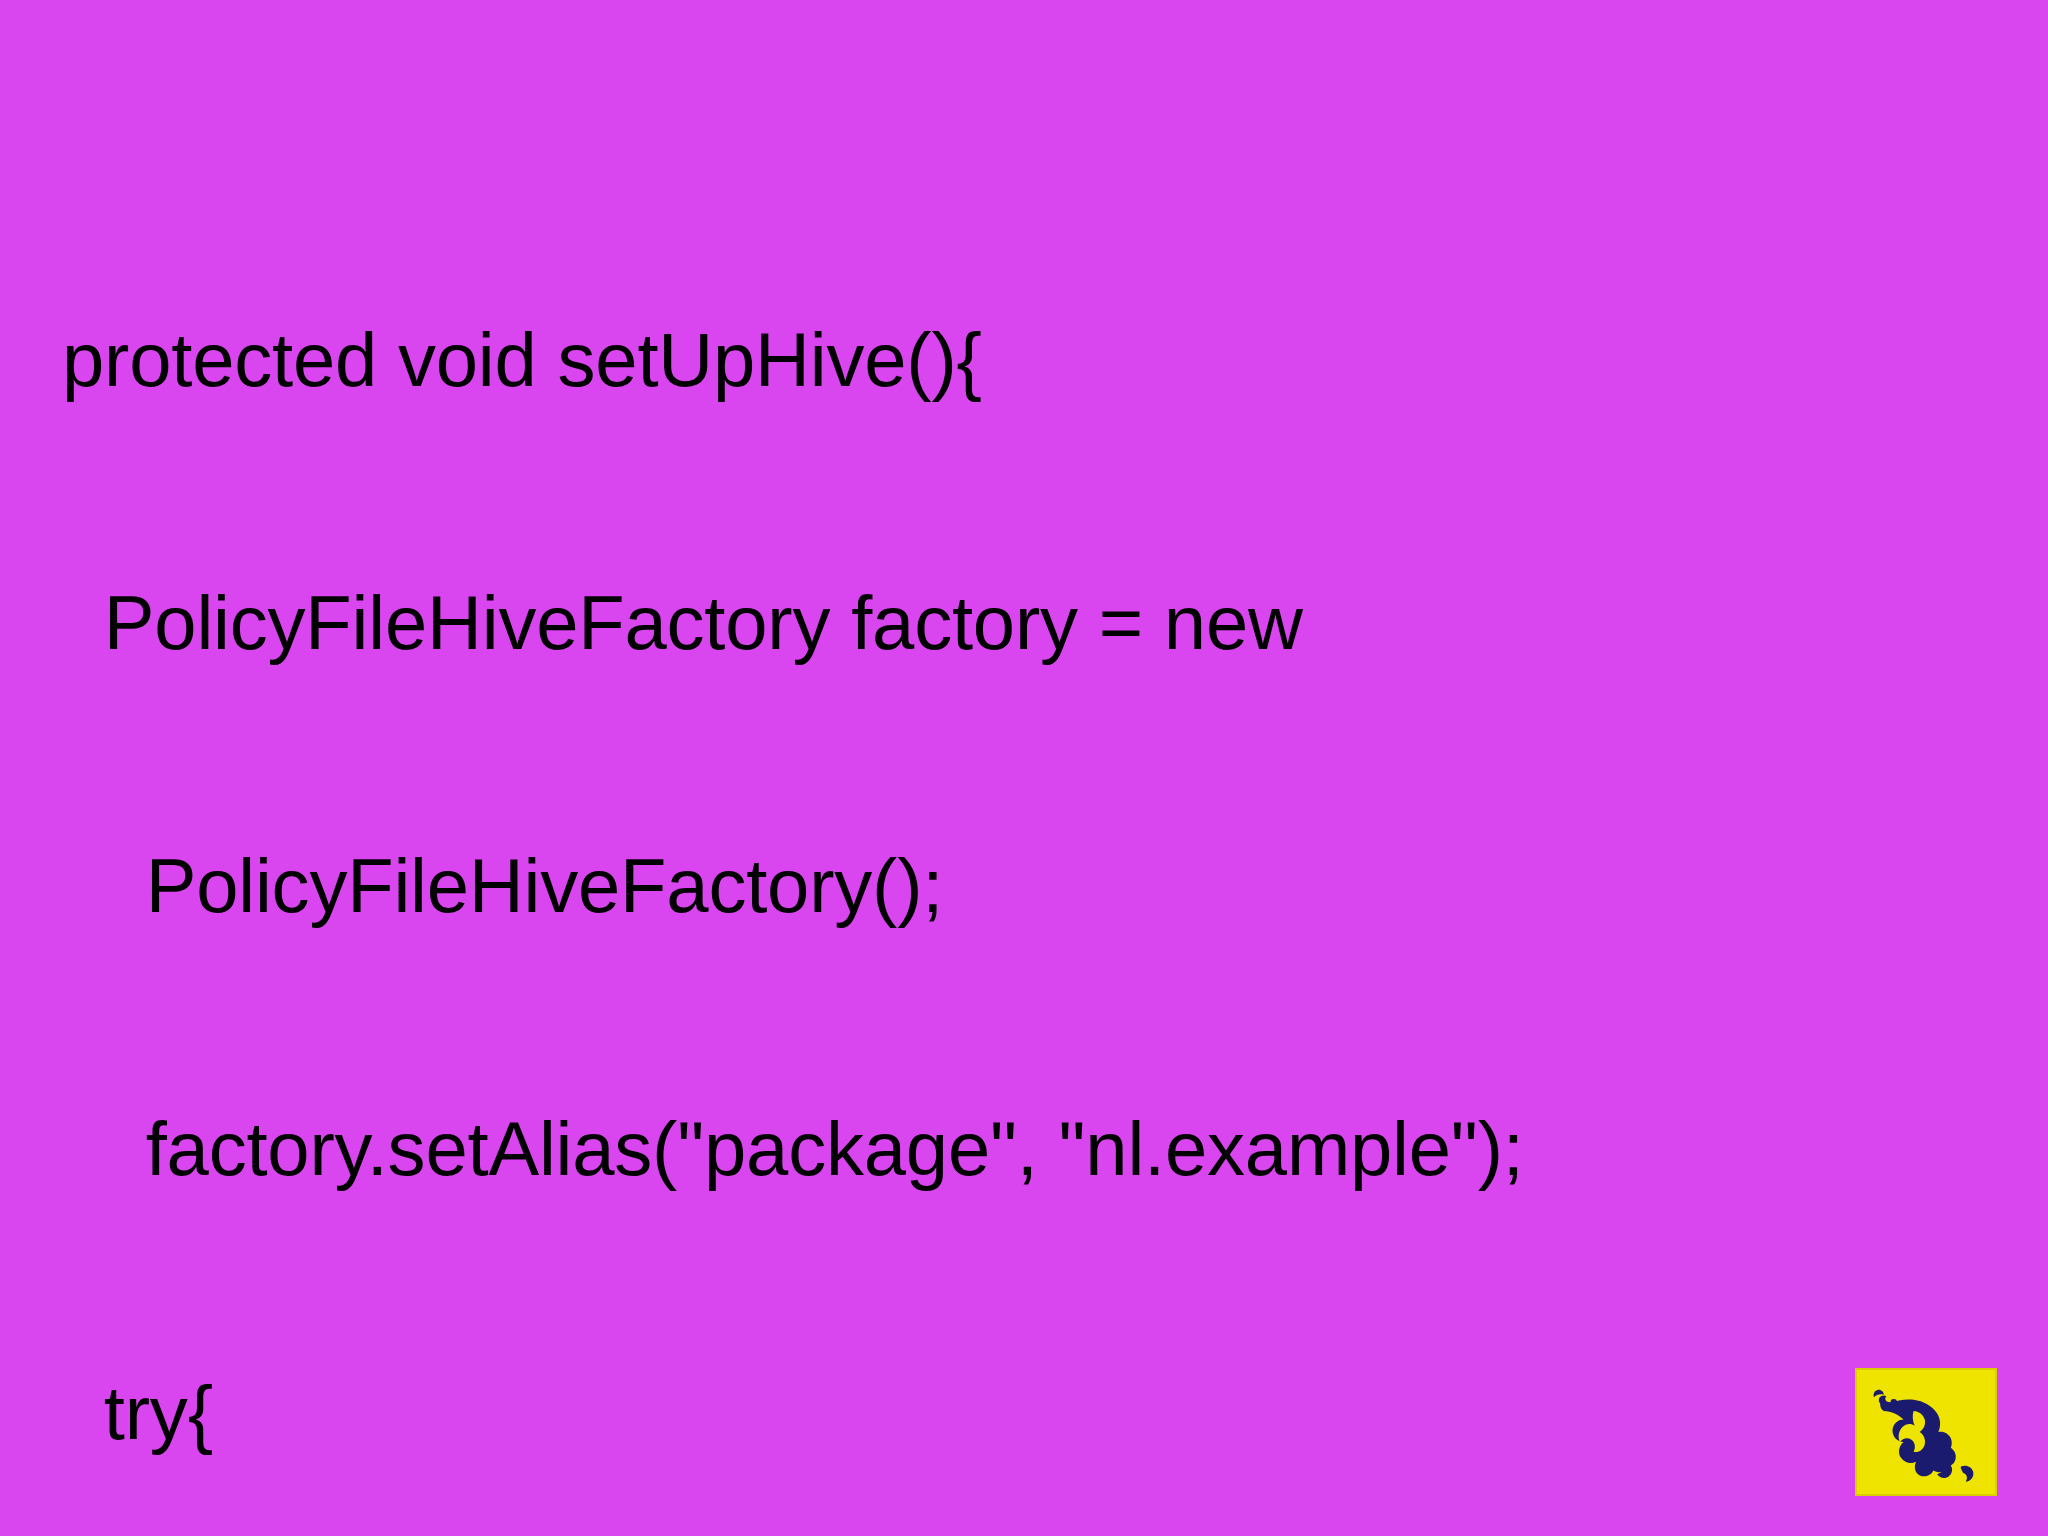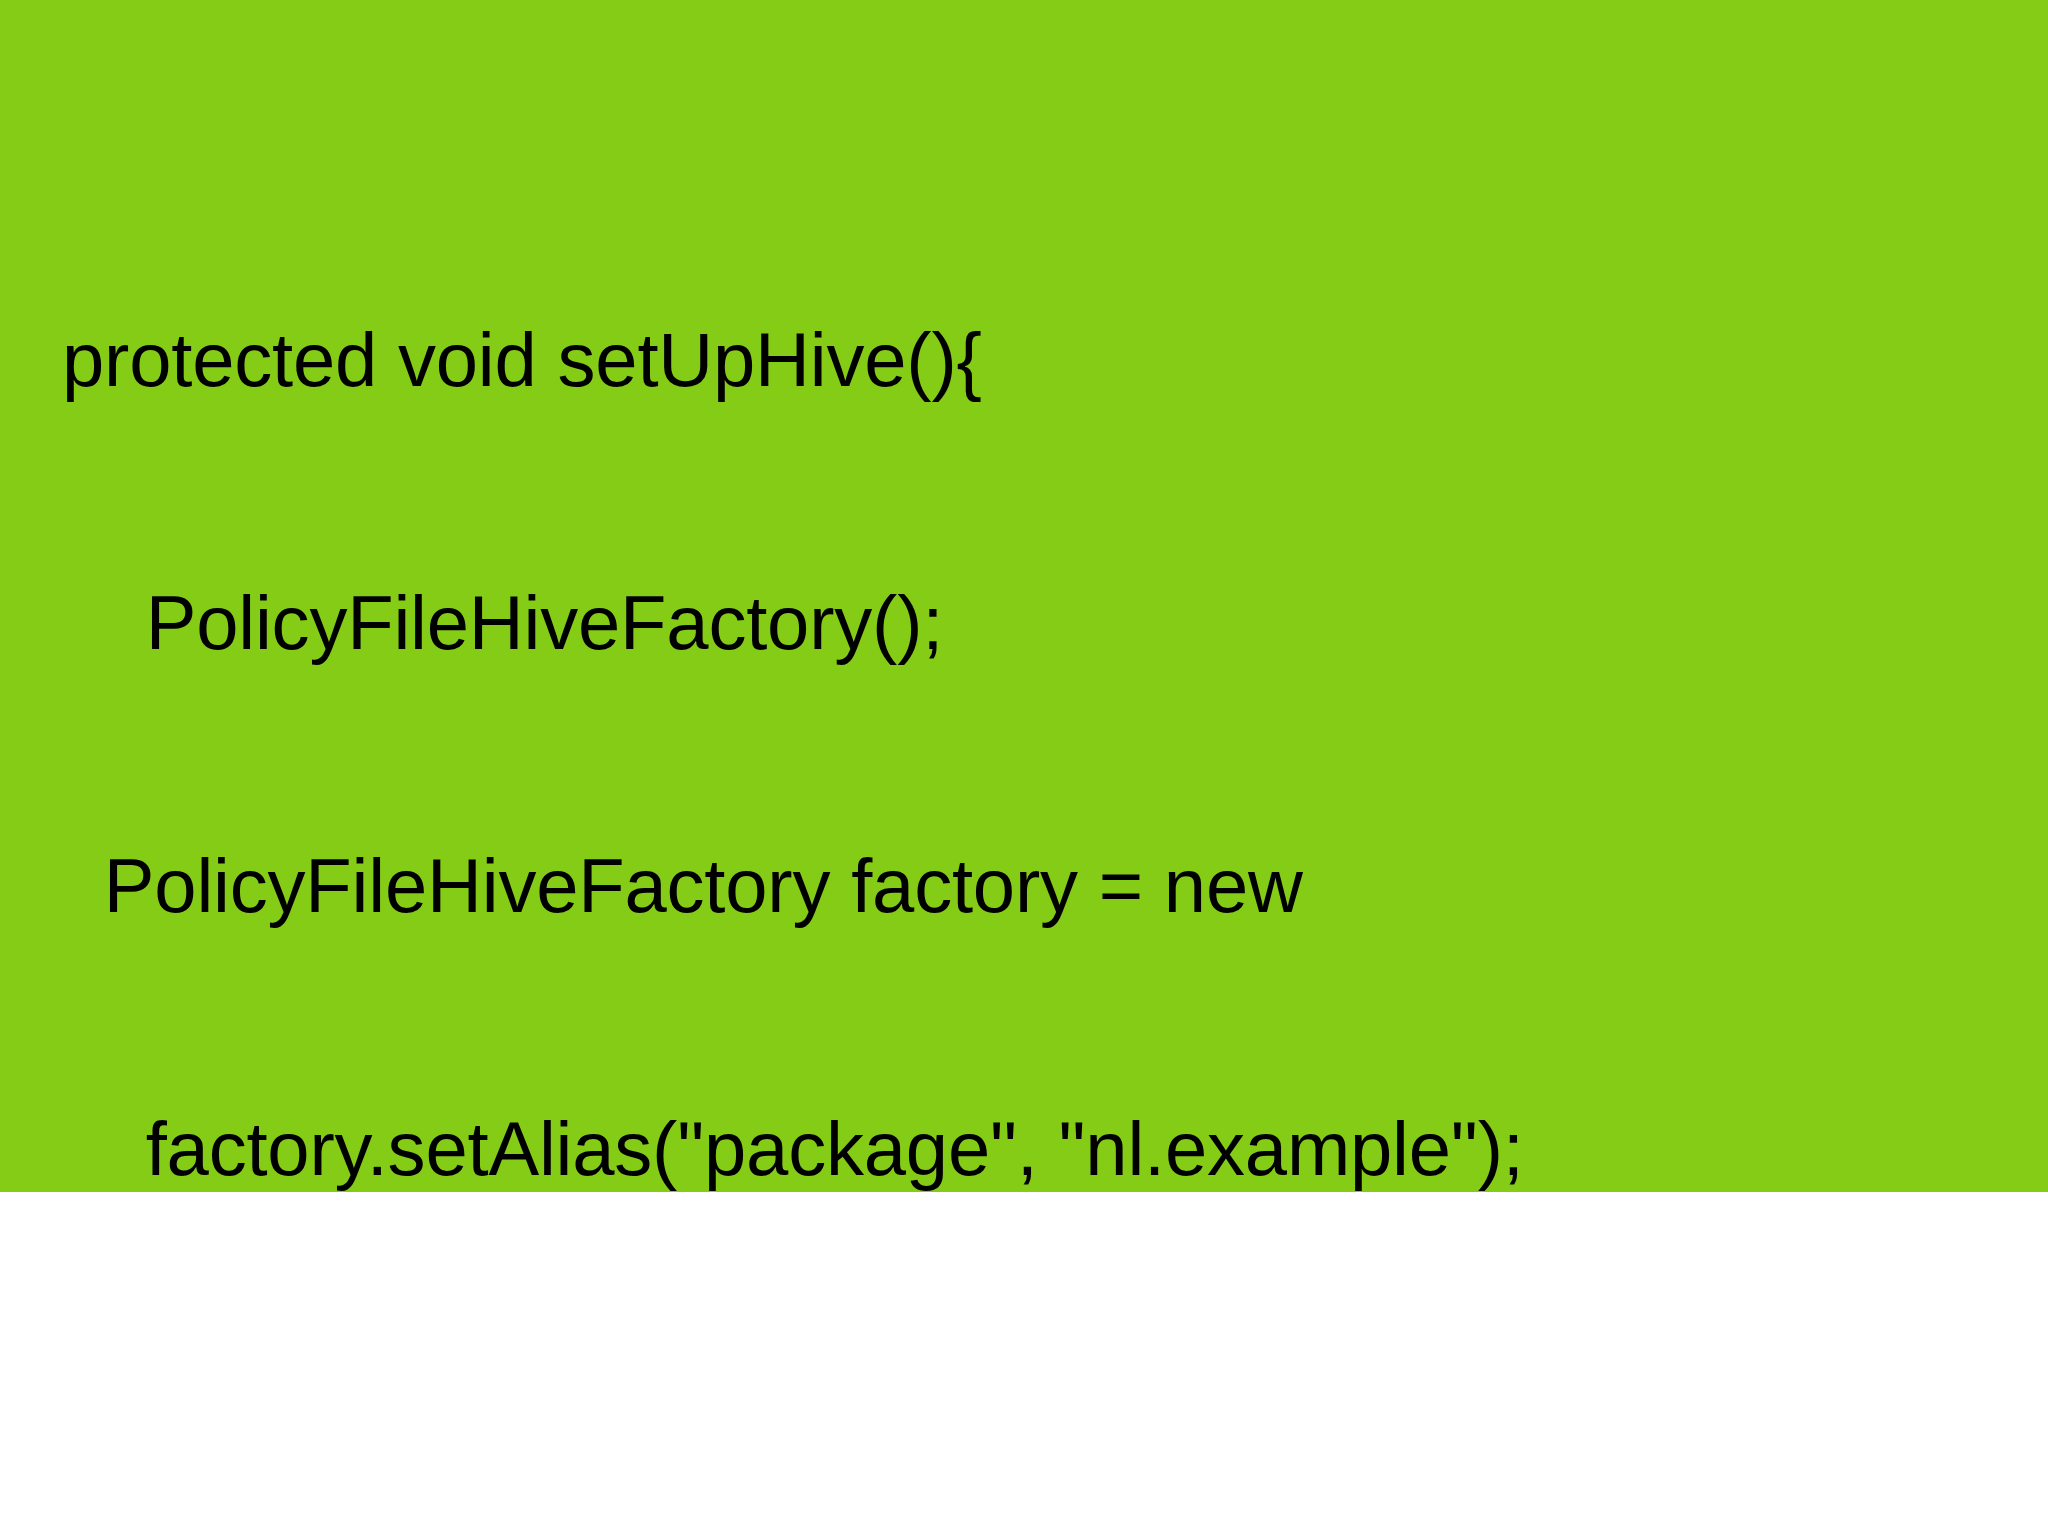--- a/index.html
+++ b/index.html
@@ -7,22 +7,22 @@
     margin: 0;
     padding: 0;
     background: #ffffff;
   }
   body {
     font-family: "Liberation Sans", "DejaVu Sans", sans-serif;
   }
   .slide {
     position: relative;
     width: 2048px;
-    height: 1192px;
-    background: #84cc16;
+    height: 1536px;
+    background: #d946ef;
     overflow: hidden;
   }
   .code-block {
     position: absolute;
     left: 62px;
     top: 140px;
     width: 1880px;
     color: #000000;
     font-size: 76px;
     line-height: 1.155;
@@ -53,22 +53,22 @@
     height: 100%;
   }
 </style>
 </head>
 <body>
 
 <div class="slide">
 
   <div class="code-block">
     <span class="code-line">protected void setUpHive(){</span>
+    <span class="code-line">  PolicyFileHiveFactory factory = new</span>
     <span class="code-line">    PolicyFileHiveFactory();</span>
-    <span class="code-line">  PolicyFileHiveFactory factory = new</span>
     <span class="code-line">    factory.setAlias("package", "nl.example");</span>
     <span class="code-line">  try{</span>
     
     
     
     
     
     
   </div>
 

